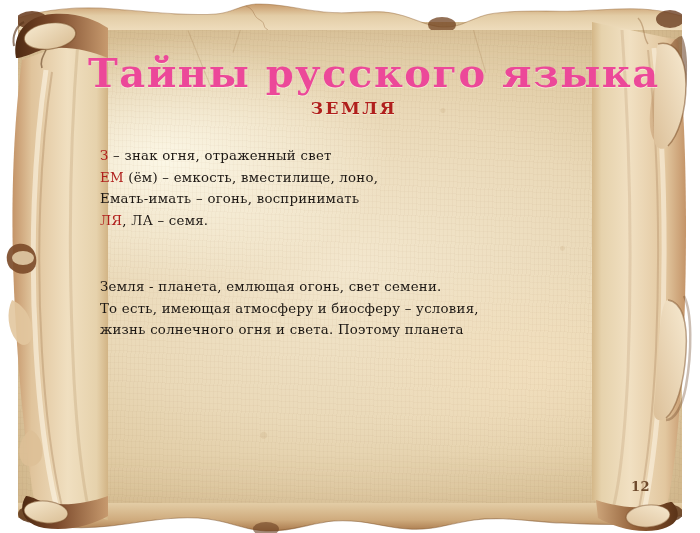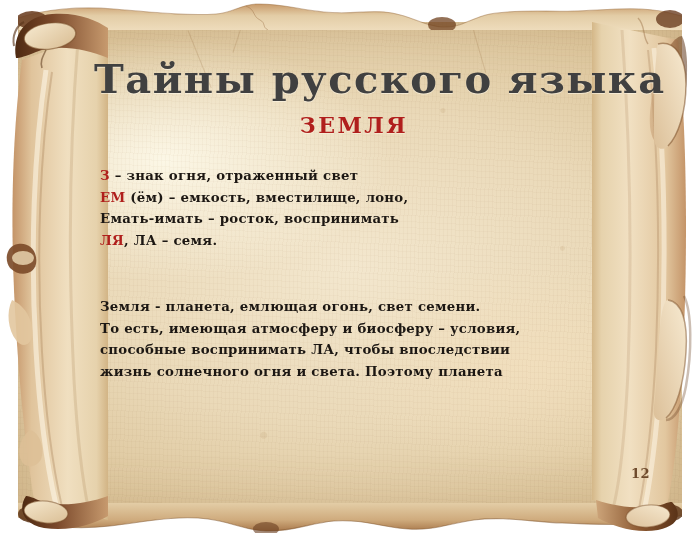--- a/index.html
+++ b/index.html
@@ -86,56 +86,56 @@
     width: 540px;
     height: 440px;
   }
 
   .title {
     text-align: left;
     font-family: "DejaVu Serif", serif;
     font-size: 40px;
     font-weight: 700;
     letter-spacing: 1.5px;
-    color: #404040;
+    color: #ec4899;
     line-height: 1.05;
-    margin: 10px;
+    margin: 4px;
     text-shadow: 0 1px 0 rgba(255,250,235,0.55);
     white-space: nowrap;
   }
 
   .subtitle {
     text-align: center;
     font-family: "DejaVu Serif", serif;
-    font-size: 22px;
+    font-size: 17px;
     font-weight: 700;
     letter-spacing: 2.5px;
     color: #b01f1c;
-    margin: 12px 0 0 0;
+    margin: 4px 0 0 0;
     text-shadow: 0 1px 0 rgba(255,250,235,0.45);
   }
 
   .block {
     font-family: "DejaVu Serif", serif;
     font-size: 13.3px;
-    font-weight: 700;
+    font-weight: 400;
     color: #1c1713;
     line-height: 21.5px;
     letter-spacing: 0.25px;
   }
   .block-a { margin-top: 27px; padding-left: 16px; }
   .block-b { margin-top: 45px; padding-left: 16px; }
 
   .line { white-space: nowrap; }
   .accent { color: #b01f1c; }
 
   .page-number {
     position: absolute;
     right: 50px;
-    bottom: 52px;
+    bottom: 39px;
     font-family: "DejaVu Serif", serif;
     font-size: 13px;
     font-weight: 700;
     color: #6e4a2c;
     letter-spacing: 0.5px;
   }
 </style>
 </head>
 <body>
 
@@ -295,30 +295,29 @@
     <h2 class="subtitle">ЗЕМЛЯ</h2>
 
     <div class="block block-a">
       <div class="line">
         <span class="accent">З</span><span> – знак огня, отраженный свет</span>
       </div>
       <div class="line">
         <span class="accent">ЕМ</span><span> (ём) – емкость, вместилище, лоно,</span>
       </div>
       <div class="line">
-        <span class="accent"></span><span>Емать-имать – росток, воспринимать</span>
+        <span class="accent"></span><span>Емать-имать – огонь, воспринимать</span>
       </div>
       <div class="line">
         <span class="accent">ЛЯ</span><span>, ЛА – семя.</span>
       </div>
     </div>
 
     <div class="block block-b">
       <div class="line">Земля - планета, емлющая огонь, свет семени.</div>
       <div class="line">То есть, имеющая атмосферу и биосферу – условия,</div>
-      <div class="line">способные воспринимать ЛА, чтобы впоследствии</div>
       <div class="line">жизнь солнечного огня и света. Поэтому планета</div>
     </div>
   </div>
 
   <div class="page-number">12</div>
 
 </div>
 
 </body></html>

